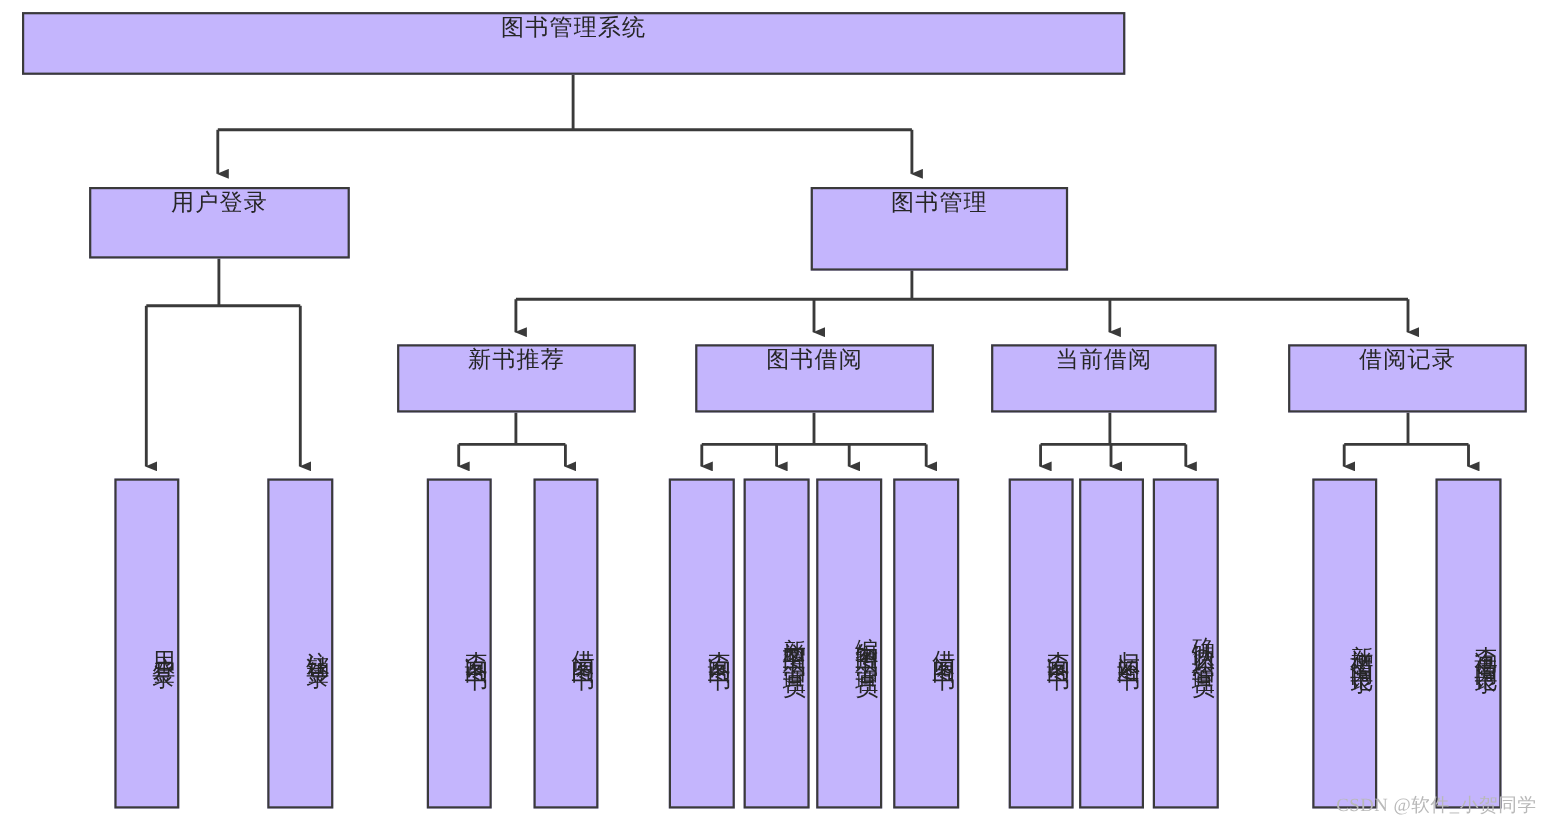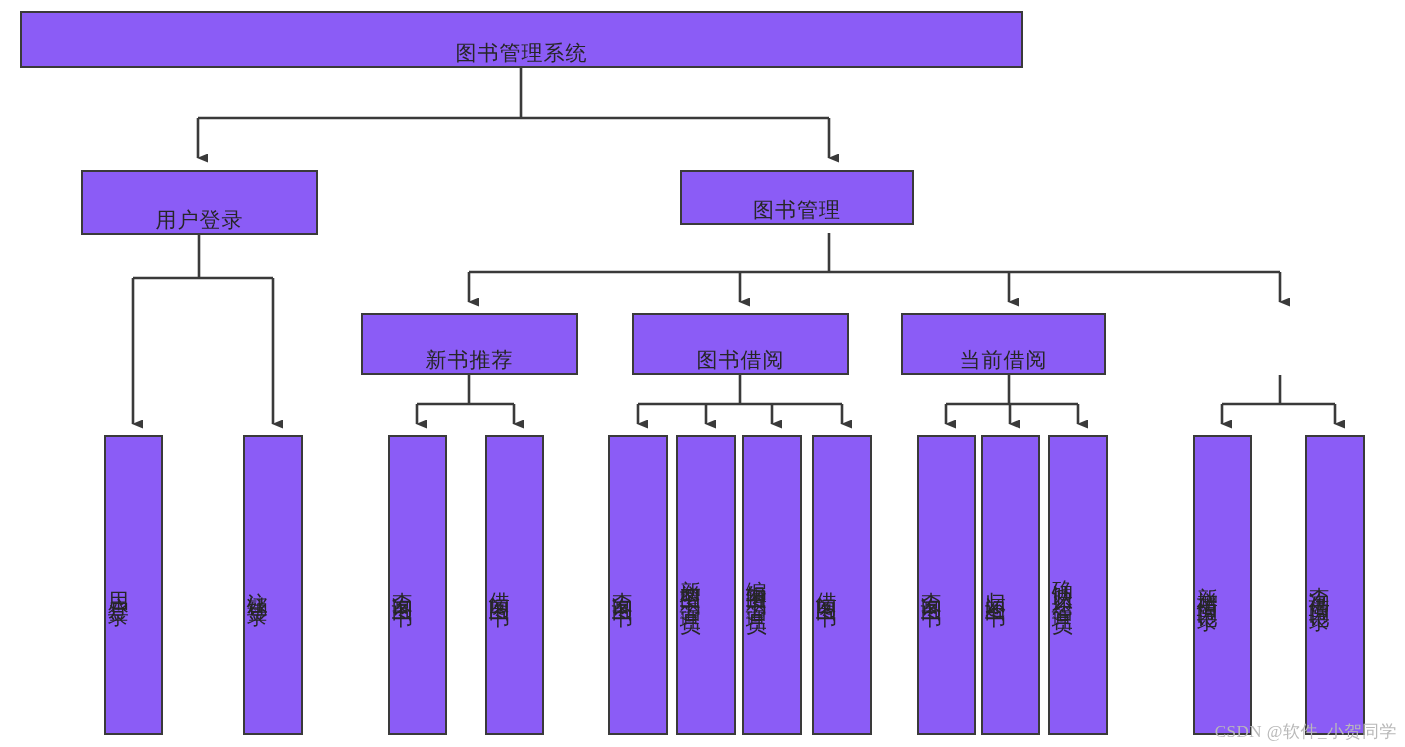--- a/index.html
+++ b/index.html
@@ -22,24 +22,24 @@
     position: absolute;
     left: 0;
     top: 0;
     width: 1405px;
     height: 747px;
     pointer-events: none;
   }
   .node {
     position: absolute;
     box-sizing: border-box;
-    background: #8b5cf6;
+    background: #c4b5fd;
     border: 2.5px solid #3a3a3a;
     display: flex;
-    align-items: flex-end;
+    align-items: flex-start;
     justify-content: center;
     color: #262626;
     font-family: Liberation Serif, serif;
   }
   .node.horiz {
     font-size: 21px;
     letter-spacing: 1px;
     line-height: 1.2;
   }
   .node.vert {
@@ -124,32 +124,35 @@
     </g>
   </svg>
 
   <div class="node horiz" style="left:20px; top:11px; width:1003px; height:57px;">
     <span>图书管理系统</span>
   </div>
 
   <div class="node horiz" style="left:81px; top:170px; width:237px; height:65px;">
     <span>用户登录</span>
   </div>
-  <div class="node horiz" style="left:680px; top:170px; width:234px; height:55px;">
+  <div class="node horiz" style="left:737px; top:170px; width:234px; height:76px;">
     <span>图书管理</span>
   </div>
 
   <div class="node horiz" style="left:361px; top:313px; width:217px; height:62px;">
     <span>新书推荐</span>
   </div>
   <div class="node horiz" style="left:632px; top:313px; width:217px; height:62px;">
     <span>图书借阅</span>
   </div>
   <div class="node horiz" style="left:901px; top:313px; width:205px; height:62px;">
     <span>当前借阅</span>
+  </div>
+  <div class="node horiz" style="left:1171px; top:313px; width:217px; height:62px;">
+    <span>借阅记录</span>
   </div>
 
   <div class="node vert" style="left:104px; top:435px; width:59px; height:300px;">
     <span class="vtext">用户登录</span>
   </div>
   <div class="node vert" style="left:243px; top:435px; width:60px; height:300px;">
     <span class="vtext">注销登录</span>
   </div>
 
   <div class="node vert" style="left:388px; top:435px; width:59px; height:300px;">

